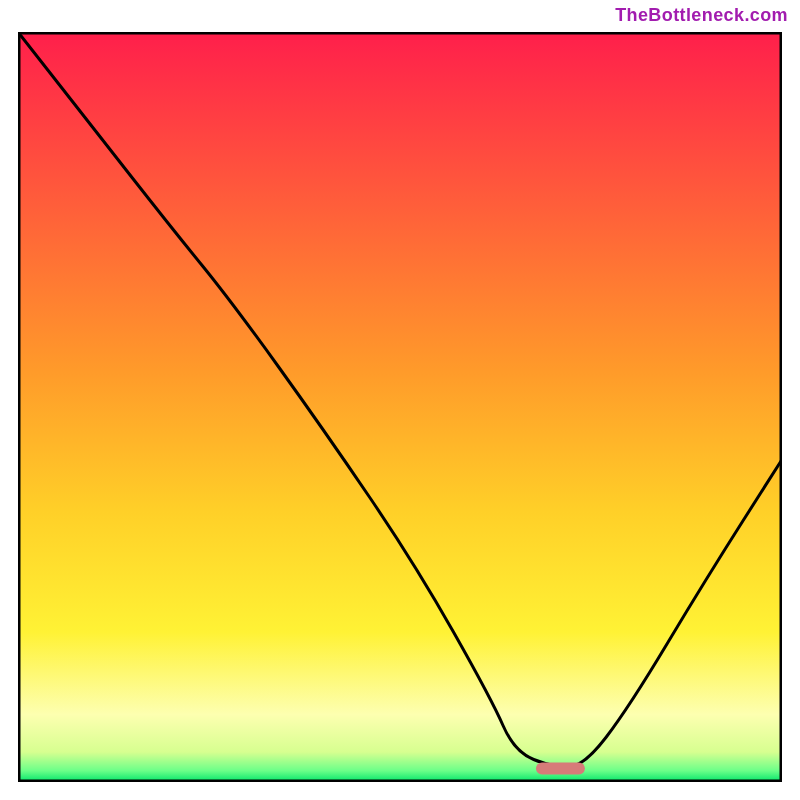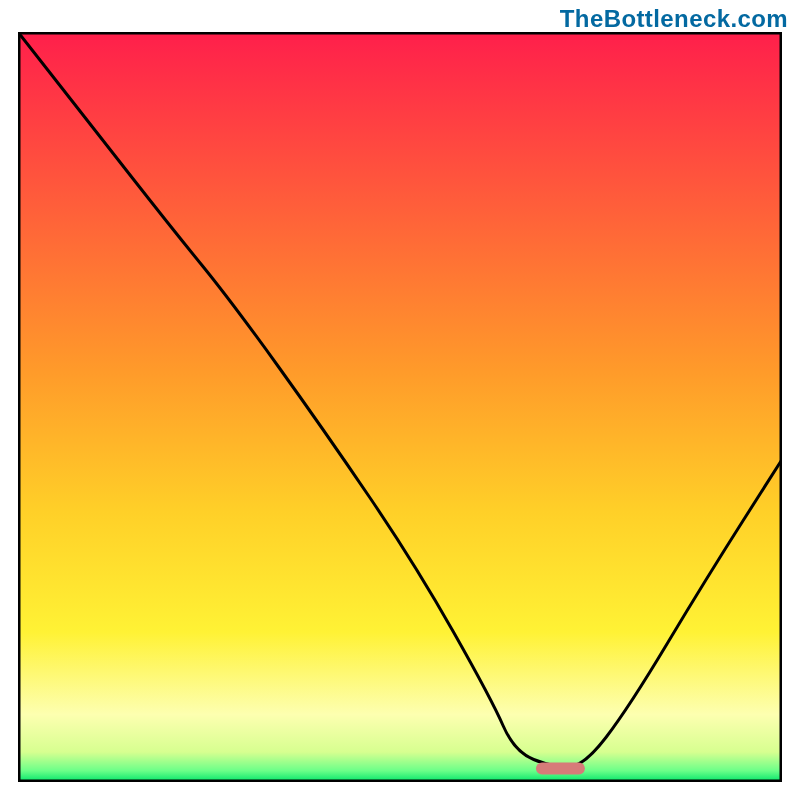--- a/index.html
+++ b/index.html
@@ -13,23 +13,23 @@
   }
   .container {
     position: relative;
     width: 800px;
     height: 800px;
   }
   .watermark {
     position: absolute;
     top: 5px;
     right: 12px;
-    font-size: 24px;
+    font-size: 18px;
     font-weight: 600;
-    color: #0369a1;
+    color: #a21caf;
     letter-spacing: 0.4px;
   }
   .plot {
     position: absolute;
     left: 18px;
     top: 32px;
     width: 764px;
     height: 750px;
   }
   svg {

